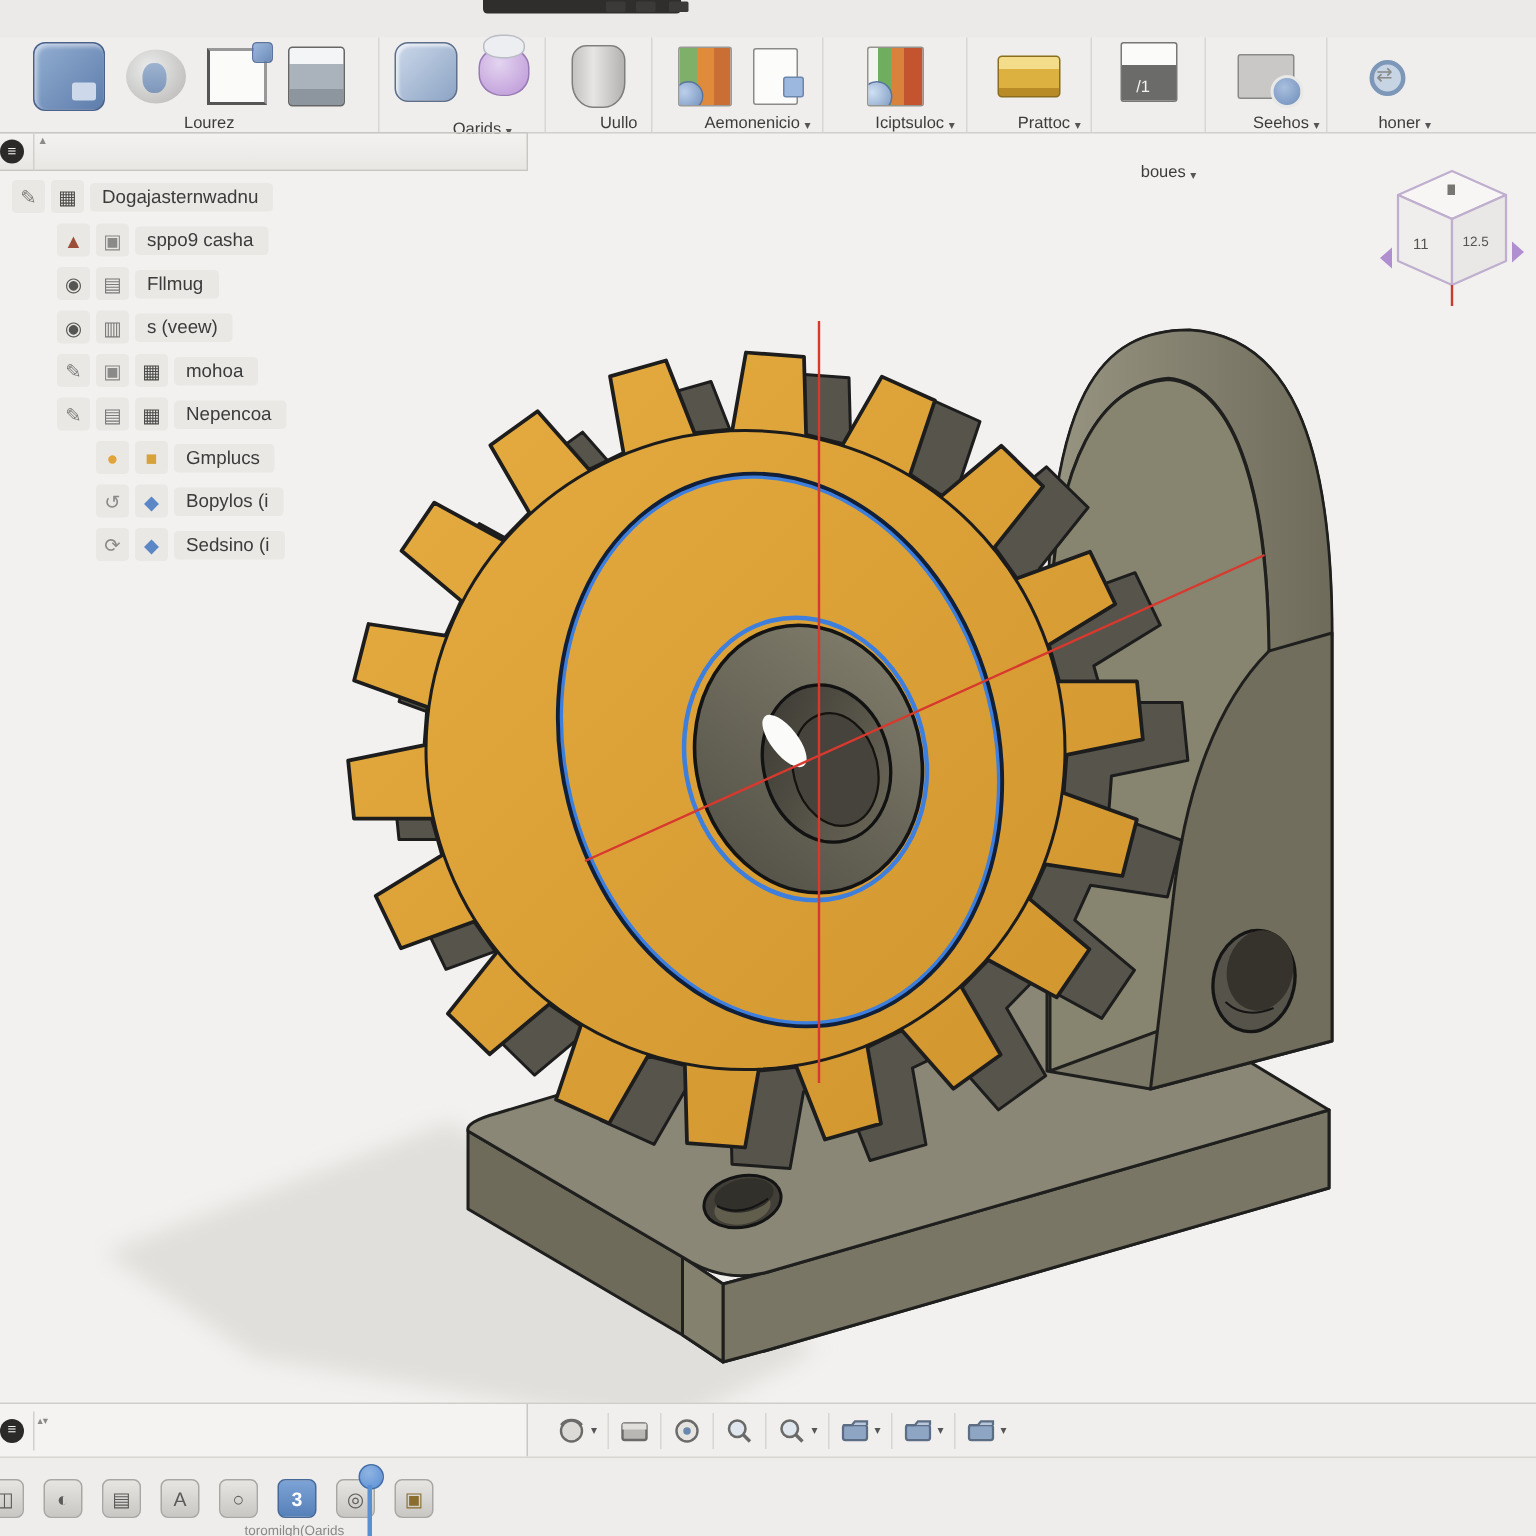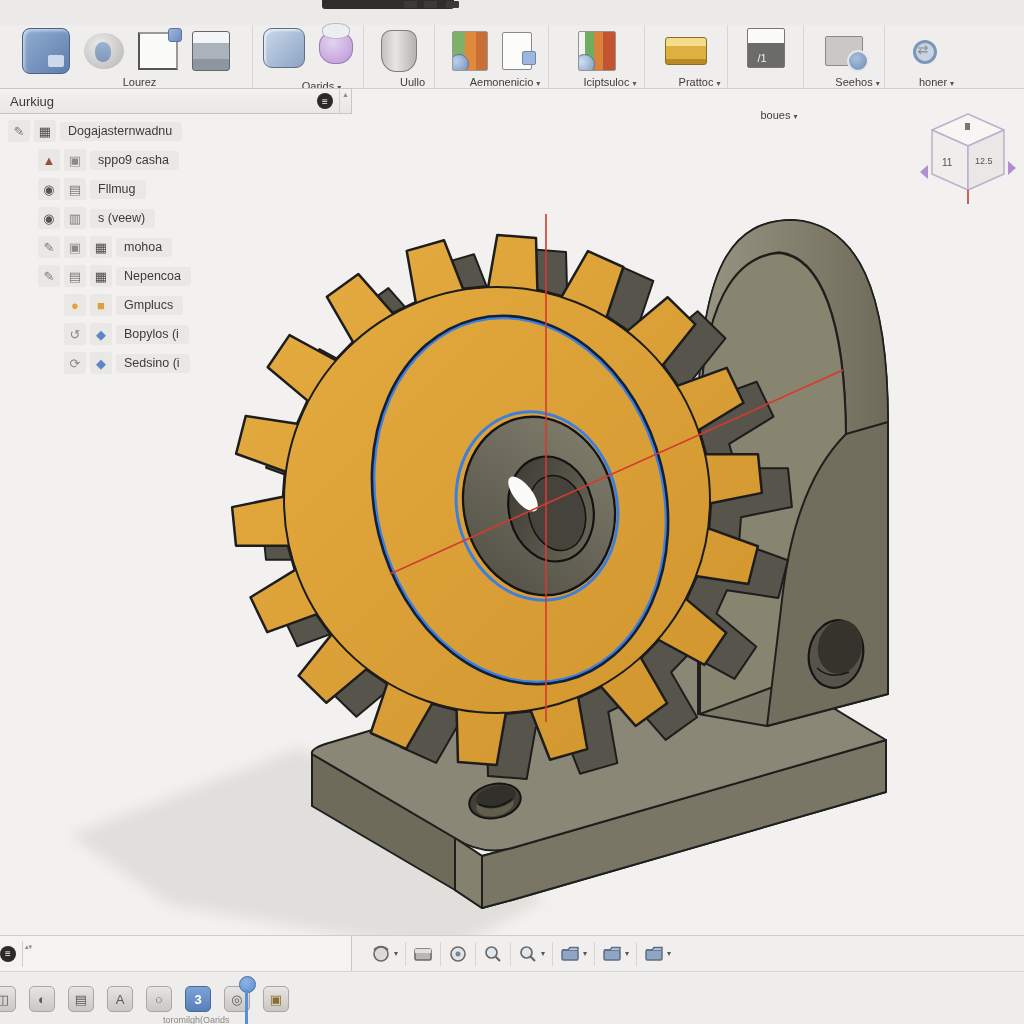--- a/index.html
+++ b/index.html
@@ -278,21 +278,20 @@
         <span class="ti ic-orbitarrows"></span>
       </div>
       <div class="tb-label">
         <span>honer</span>
         <span class="caret">▾</span>
       </div>
     </div>
   </div>
 
 <div id="browser-header" class="abs">
-  <span id="browser-title">Aurkiug</span>
   <span class="dotbtn">≡</span>
   <span class="mini-scroll">▲</span>
 </div>
 
 <div id="tree" class="abs">
     <div class="trow" style="margin-left: 0px;">
       <span class="tchip" style="color: rgb(122, 122, 120);">✎</span>
       <span class="tchip" style="color: rgb(74, 74, 72);">▦</span>
       <span class="tlabel">Dogajasternwadnu</span>
     </div>

